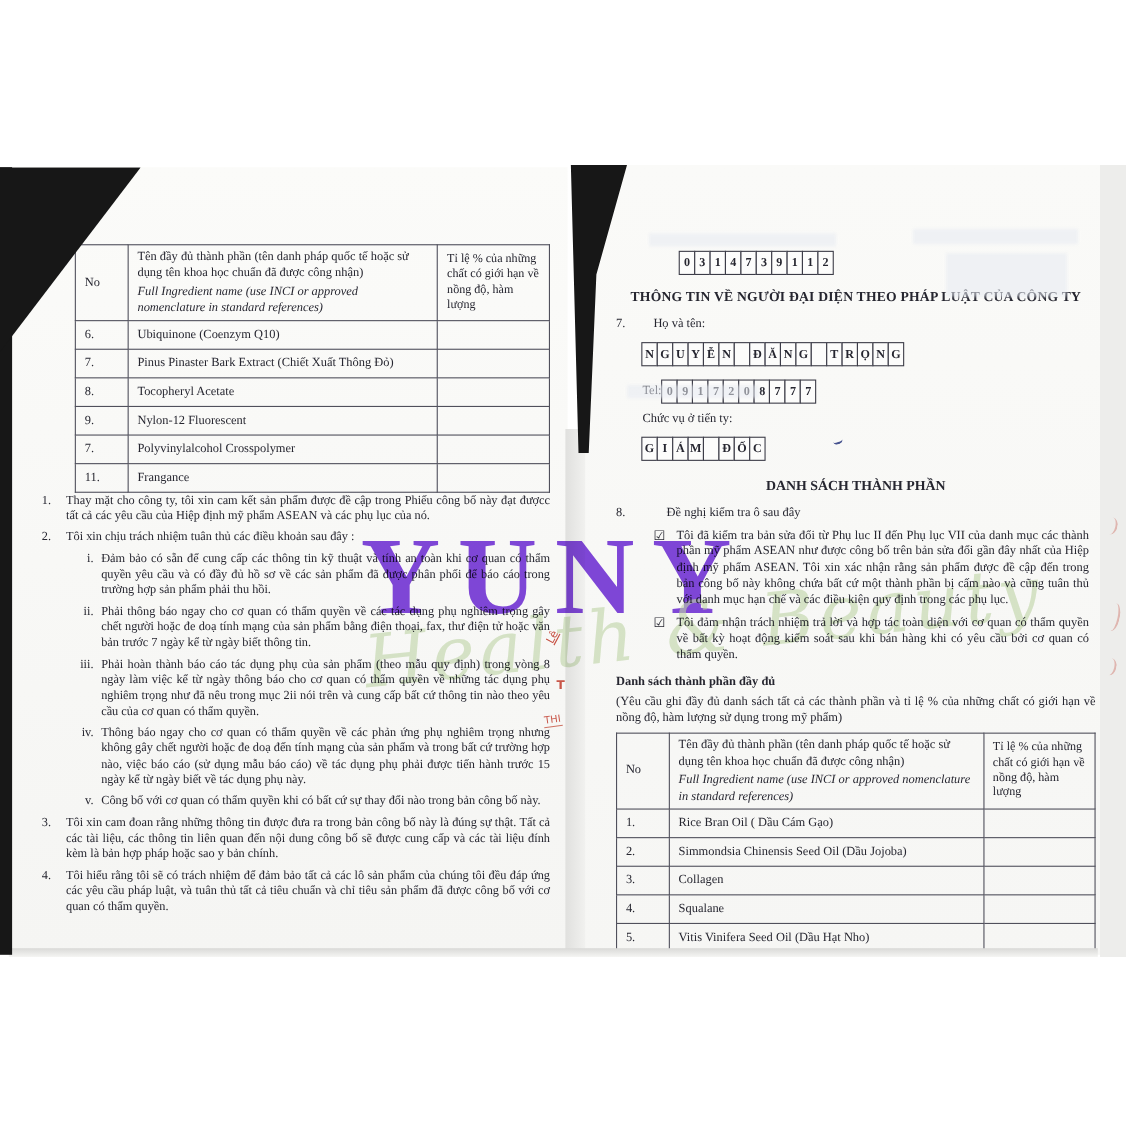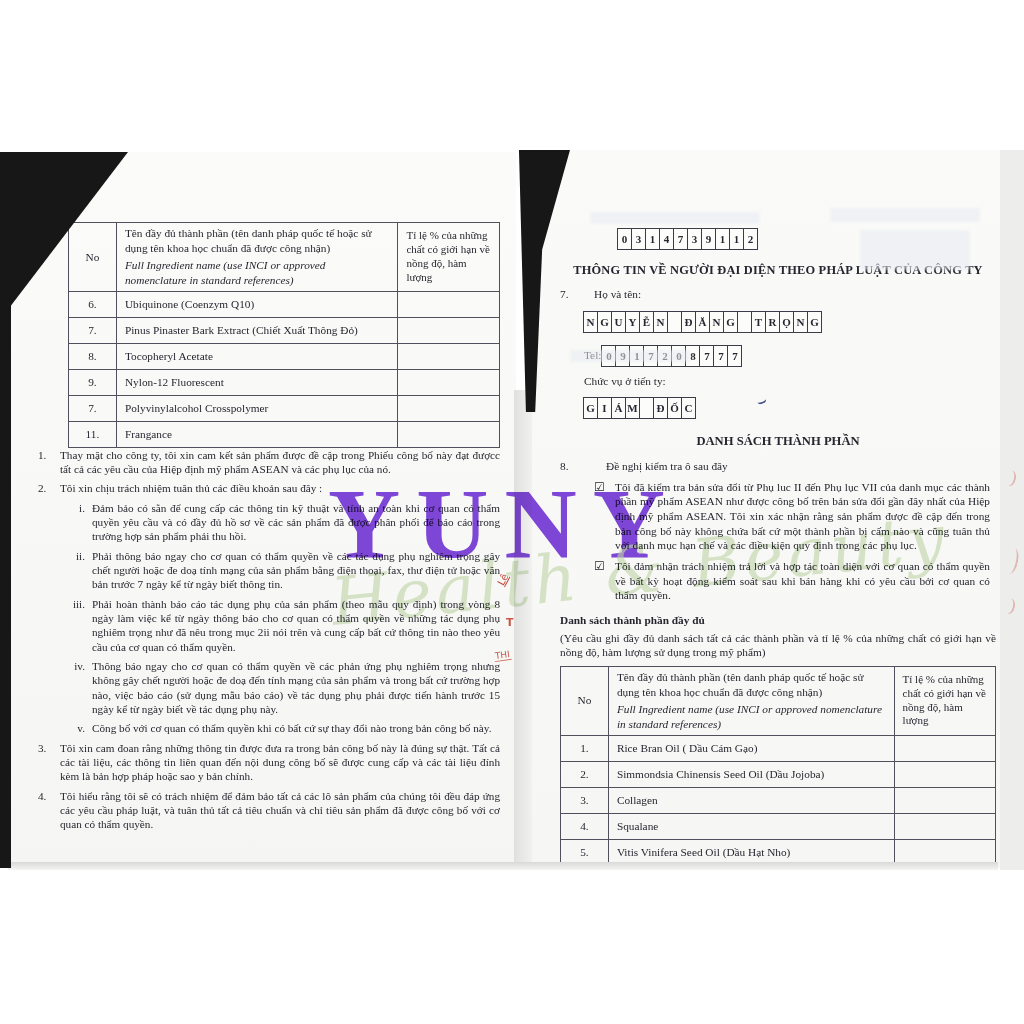--- a/index.html
+++ b/index.html
@@ -44,21 +44,21 @@
   .pen-3{left:494px;top:500px;font-size:9px;border:1px solid #c75b4a;padding:0 1px;transform:rotate(-8deg);opacity:.85;
     border-style:none none double none;}
   .pen-blue{position:absolute;left:757px;top:247px;width:9px;height:5px;border-bottom:2px solid #47538f;
     border-radius:50%;transform:rotate(-20deg);z-index:6;}
   .red-squiggle{position:absolute;width:10px;height:16px;border-right:2px solid #c03a2b;border-radius:60%;
     opacity:.3;z-index:6;transform:rotate(12deg);}
 
   
   table.ing{border-collapse:collapse;font-size:11.3px;color:#262630;}
   table.ing td{border:1px solid #50505c;padding:3px 8px;vertical-align:middle;}
-  td.c-no{width:32px;text-align:center;}
+  td.c-no{width:32px;text-align:left;}
   td.c-name{width:276px;}
   td.c-pct{width:88px;vertical-align:top;font-size:11px;line-height:1.25;padding-top:5px;}
   .hdr-vi{line-height:1.3;}
   .hdr-en{font-style:italic;line-height:1.3;margin-top:3px;}
   td.row-name{height:19px;margin-top:16px;}
 
   
   .content-left{position:absolute;left:28px;top:70px;width:462px;font-size:11.2px;line-height:1.28;}
   .content-left table.ing{margin-left:30px;}
   .decl-title{text-align:center;font-weight:bold;font-size:12.6px;margin:9px 0 6px 0;}

